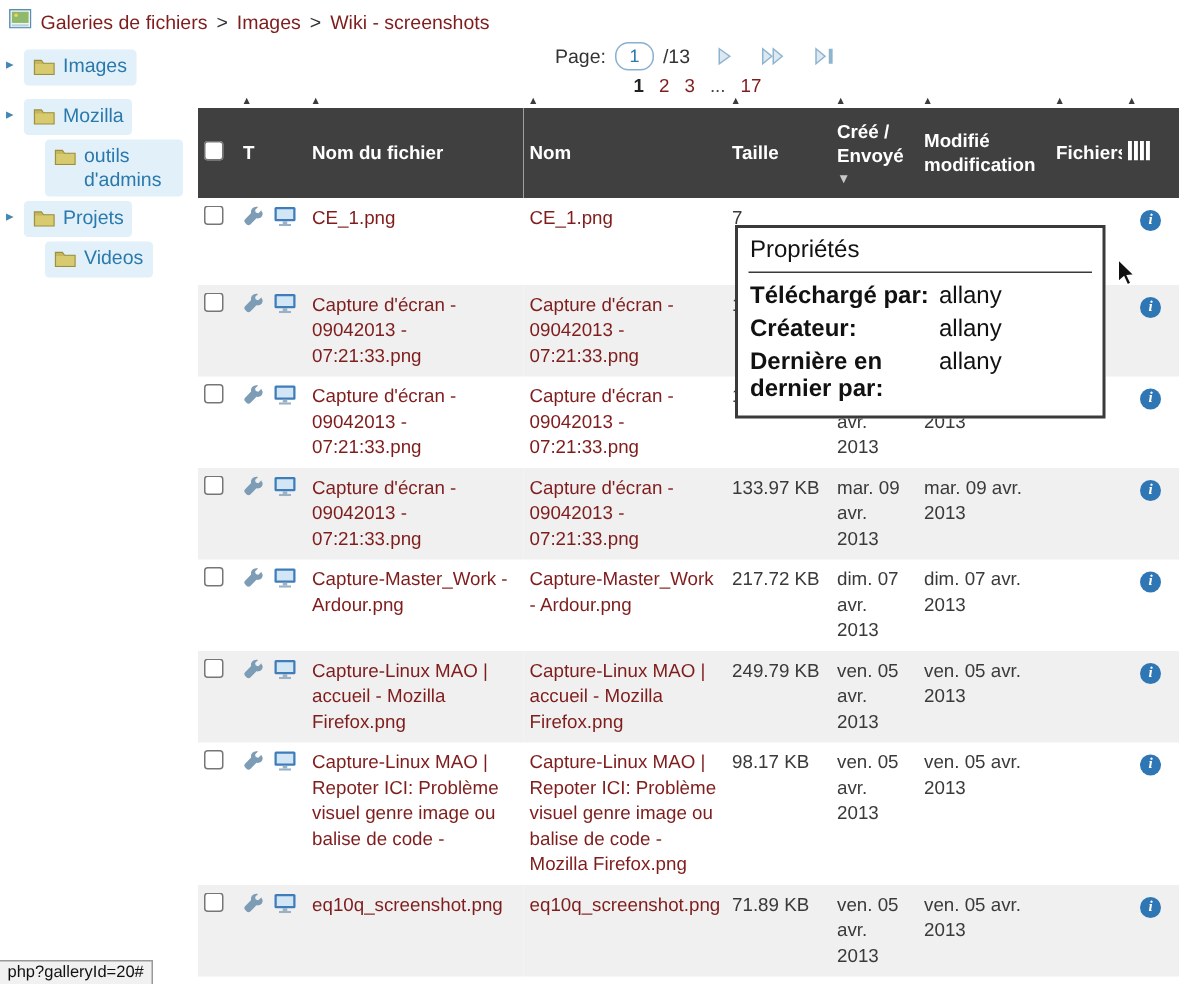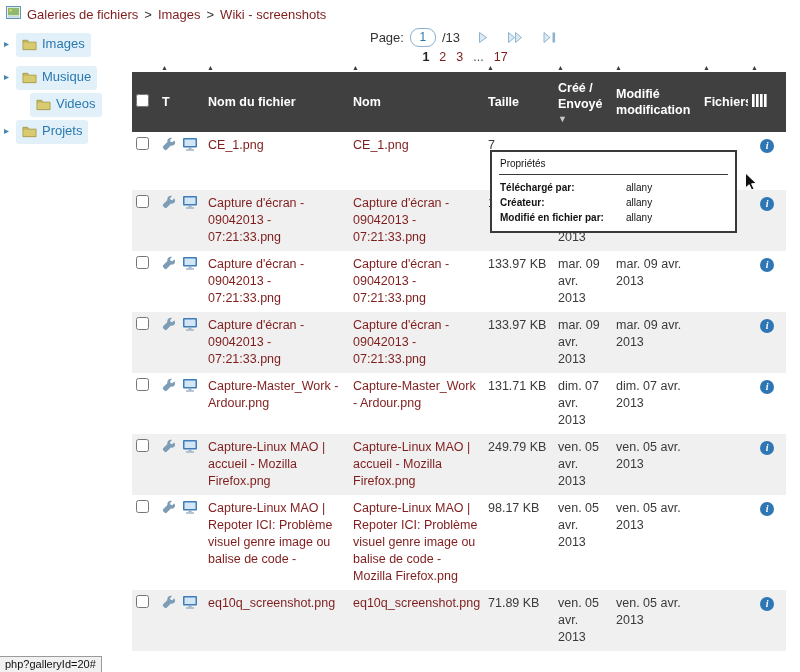--- a/index.html
+++ b/index.html
@@ -47,29 +47,29 @@
   tbody tr.tall td{height:58px}
   .c-size{white-space:nowrap;color:#3a3a3a}
   .c-created,.c-modified{color:#3a3a3a}
   .c-info{text-align:center}
   .icon-btn{display:inline-block;cursor:pointer}
   .info-badge{display:inline-block;width:14px;height:14px;border-radius:50%;background:#2f76b4;color:#fff;font:italic bold 10px/14px "Liberation Serif",serif;text-align:center;cursor:pointer}
   .info-badge::before{content:"i"}
   input[type=checkbox]{width:13px;height:13px;cursor:pointer}
 
   
-  .tooltip{position:absolute;left:490px;top:150px;width:247px;background:#fff;border:2px solid #3a3a3a;padding:2px 7px 6px;z-index:5;font-size:10px;color:#111}
+  .tooltip{position:absolute;left:490px;top:150px;width:247px;background:#fff;border:2px solid #3a3a3a;padding:2px 7px 6px;z-index:5;font-size:16px;color:#111}
   .tt-title{padding:4px 1px 5px;border-bottom:1px solid #3a3a3a;margin-bottom:5px}
   .tt-row{display:flex;padding:2px 1px}
   .tt-label{font-weight:bold;width:126px;flex:none}
   .tt-value{flex:1}
 
   
   .cursor{position:absolute;left:744px;top:172px;z-index:9;pointer-events:none}
-  .statusbar{position:absolute;left:0;bottom:0;background:#f1f1f1;border:1px solid #9a9a9a;border-left:none;border-bottom:none;padding:1px 5px 2px;font-size:11px;color:#111;z-index:8}
+  .statusbar{position:absolute;left:0;bottom:16px;background:#f1f1f1;border:1px solid #9a9a9a;border-left:none;border-bottom:none;padding:1px 5px 2px;font-size:11px;color:#111;z-index:8}
 </style>
 </head>
 <body>
 
 <div class="breadcrumb">
   <span><svg width="15" height="13" viewBox="0 0 16 14">
         <rect x="0.5" y="0.5" width="15" height="13" fill="#eef5ea" stroke="#5a8cb8"></rect>
         <rect x="2" y="2" width="12" height="8" fill="#8fba6d"></rect>
         <circle cx="5" cy="4.5" r="1.3" fill="#f2d15c"></circle>
         <rect x="2" y="11" width="12" height="1.5" fill="#b9d0e4"></rect>
@@ -97,41 +97,51 @@
     <div class="side-row lvl1">
       <span class="caret empty"></span>
     </div>
     <div class="side-row lvl0">
       <span class="caret"></span>
       <span class="side-item">
           <span class="folder"><svg width="15" height="13" viewBox="0 0 16 13">
               <path fill="#c6b75c" stroke="#9c8f3f" stroke-width="0.8" d="M1 2h5l1.5 2H15v8H1z"></path>
               <path fill="#d8ca6e" d="M1.6 4.6h12.8v6.8H1.6z"></path>
             </svg></span>
-          <span class="label">Musique</span>
+          <span class="label">Mozilla</span>
         </span>
     </div>
     <div class="side-row lvl1">
       <span class="caret empty"></span>
       <span class="side-item">
           <span class="folder"><svg width="15" height="13" viewBox="0 0 16 13">
               <path fill="#c6b75c" stroke="#9c8f3f" stroke-width="0.8" d="M1 2h5l1.5 2H15v8H1z"></path>
               <path fill="#d8ca6e" d="M1.6 4.6h12.8v6.8H1.6z"></path>
             </svg></span>
-          <span class="label">Videos</span>
+          <span class="label">outils d'admins</span>
         </span>
     </div>
     <div class="side-row lvl0">
       <span class="caret"></span>
       <span class="side-item">
           <span class="folder"><svg width="15" height="13" viewBox="0 0 16 13">
               <path fill="#c6b75c" stroke="#9c8f3f" stroke-width="0.8" d="M1 2h5l1.5 2H15v8H1z"></path>
               <path fill="#d8ca6e" d="M1.6 4.6h12.8v6.8H1.6z"></path>
             </svg></span>
           <span class="label">Projets</span>
+        </span>
+    </div>
+    <div class="side-row lvl1">
+      <span class="caret empty"></span>
+      <span class="side-item">
+          <span class="folder"><svg width="15" height="13" viewBox="0 0 16 13">
+              <path fill="#c6b75c" stroke="#9c8f3f" stroke-width="0.8" d="M1 2h5l1.5 2H15v8H1z"></path>
+              <path fill="#d8ca6e" d="M1.6 4.6h12.8v6.8H1.6z"></path>
+            </svg></span>
+          <span class="label">Videos</span>
         </span>
     </div>
   </aside>
 
   <main class="main">
     <div class="pagination">
       <div class="pg-line1">
         <span>Page:</span>
         <input class="pg-input" value="1" style="">
         <span>/13</span>
@@ -276,21 +286,21 @@
                   <path fill="#7d9cb5" d="M14.2 4.6c0-.3-.1-.7-.2-1l-2.3 2.3-2-.5-.5-2 2.3-2.3c-1.5-.5-3.2-.1-4.3 1-1 1-1.3 2.4-1 3.7L1.6 10.4c-.8.8-.8 2 0 2.8l1.2 1.2c.8.8 2 .8 2.8 0l4.6-4.6c1.3.3 2.7 0 3.7-1 .8-.9 1.2-2 1-3.2z"></path>
                 </svg></span></td>
           <td><span class="icon-btn"><svg width="16" height="14" viewBox="0 0 16 14">
                   <rect x="1" y="1" width="14" height="9.5" rx="1" fill="#3f7cba"></rect>
                   <rect x="2.5" y="2.5" width="11" height="6.5" fill="#d2e6f6"></rect>
                   <rect x="6.5" y="10.5" width="3" height="1.8" fill="#9ab0c4"></rect>
                   <rect x="4" y="12.3" width="8" height="1.4" fill="#9ab0c4"></rect>
                 </svg></span></td>
           <td><a>Capture-Master_Work - Ardour.png</a></td>
           <td><a>Capture-Master_Work - Ardour.png</a></td>
-          <td class="c-size">131.71 KB</td>
+          <td class="c-size">217.72 KB</td>
           <td class="c-created">dim. 07 avr. 2013</td>
           <td class="c-modified">dim. 07 avr. 2013</td>
           <td></td>
           <td class="c-info"><span class="info-badge"></span></td>
         </tr>
         <tr>
           <td><input type="checkbox" style=""></td>
           <td><span class="icon-btn"><svg width="14" height="14" viewBox="0 0 16 16">
                   <path fill="#7d9cb5" d="M14.2 4.6c0-.3-.1-.7-.2-1l-2.3 2.3-2-.5-.5-2 2.3-2.3c-1.5-.5-3.2-.1-4.3 1-1 1-1.3 2.4-1 3.7L1.6 10.4c-.8.8-.8 2 0 2.8l1.2 1.2c.8.8 2 .8 2.8 0l4.6-4.6c1.3.3 2.7 0 3.7-1 .8-.9 1.2-2 1-3.2z"></path>
                 </svg></span></td>
@@ -355,21 +365,21 @@
   <div class="tt-title">Propriétés</div>
   <div class="tt-row">
       <span class="tt-label">Téléchargé par:</span>
       <span class="tt-value">allany</span>
     </div>
   <div class="tt-row">
       <span class="tt-label">Créateur:</span>
       <span class="tt-value">allany</span>
     </div>
   <div class="tt-row">
-      <span class="tt-label">Modifié en fichier par:</span>
+      <span class="tt-label">Dernière en dernier par:</span>
       <span class="tt-value">allany</span>
     </div>
 </div>
 
 <span class="cursor"><svg width="14" height="20" viewBox="0 0 14 20">
       <path d="M1.5 1v14.8l3.7-3.1 2.4 5.2 2.4-1.1-2.4-5 4.7-.4z" fill="#111" stroke="#fff" stroke-width="1"></path>
     </svg></span>
 
 <div class="statusbar">php?galleryId=20#</div>
 

